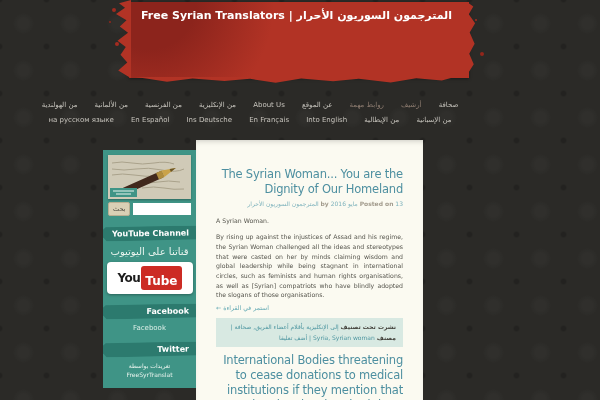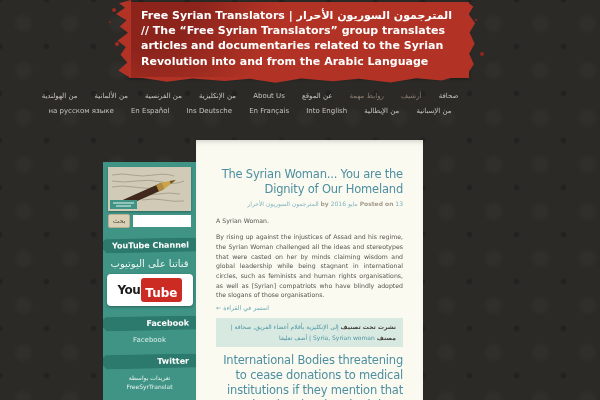--- a/index.html
+++ b/index.html
@@ -26,28 +26,28 @@
   .grunge-left{left:-13px;top:-2px;width:15px;height:103%;
     clip-path:polygon(100% 0,20% 4%,60% 10%,0 18%,70% 26%,25% 34%,80% 42%,10% 52%,65% 60%,30% 70%,75% 80%,15% 90%,100% 100%);}
   .grunge-right{right:-7px;top:0;width:9px;height:100%;
     clip-path:polygon(0 0,70% 6%,20% 16%,90% 28%,30% 40%,85% 55%,25% 68%,75% 82%,10% 94%,0 100%);}
   .grunge-bottom{left:6px;bottom:-5px;width:94%;height:6px;
     clip-path:polygon(0 0,100% 0,96% 60%,88% 20%,80% 90%,70% 30%,62% 70%,52% 25%,44% 95%,36% 30%,28% 65%,18% 25%,10% 80%,4% 30%);}
   .splat{position:absolute;left:112px;top:8px;width:4px;height:4px;border-radius:50%;background:#9e2b1f;
     box-shadow:-4px 12px 0 -1px #93261b, 3px 34px 0 0 #a52c20, -2px 52px 0 -2px #8d2118,
                362px 10px 0 -1px #a52c20, 368px 44px 0 0 #93261b, 359px 64px 0 -2px #8d2118;}
   
-  .menu{position:absolute;top:85px;left:0;width:500px;text-align:center;}
+  .menu{position:absolute;top:94px;left:0;width:500px;text-align:center;}
   .menu-row{direction:rtl;line-height:15px;height:15px;}
   .menu-item{color:#c7c4bd;font-size:7px;margin:0 6px;text-decoration:none;display:inline-block;cursor:pointer;}
   .menu-item.dim{color:#8d7c70;}
   
   .content{position:absolute;left:196px;top:140px;width:227px;height:260px;background:#fbfaf1;padding:0 20px;
     box-shadow:inset 0 4px 6px -4px rgba(0,0,0,.25);}
-  .sidebar{position:absolute;left:103px;top:162px;width:93px;height:238px;background:#3f9486;padding-top:4px;}
+  .sidebar{position:absolute;left:103px;top:150px;width:93px;height:238px;background:#3f9486;padding-top:4px;}
   
   .side-image{margin:1px 5px 3px;height:44px;overflow:hidden;box-shadow:0 1px 2px rgba(0,0,0,.3);}
   .search{display:flex;gap:3px;margin:3px 5px 0;align-items:center;}
   .search-btn{font-size:6.5px;font-family:inherit;background:#d9d0b5;border:1px solid #b9af92;color:#4a483e;
     padding:2px 4px;border-radius:2px;cursor:pointer;}
   .search-input{flex:1;height:12px;border:none;background:#fff;min-width:0;}
   .ribbon{margin:10px 0 0;background:#2c7a6e;color:#fff;font-size:8px;font-weight:bold;
     text-align:right;padding:3px 7px 3px 4px;transform:rotate(-.7deg);
     clip-path:polygon(0 22%,3% 4%,100% 0,100% 92%,4% 100%,0 72%);}
   .side-link{display:block;text-align:center;color:#e9f4ee;font-size:10px;text-decoration:none;margin:5px 2px 0;cursor:pointer;}
@@ -76,21 +76,20 @@
 </head>
 <body>
 
 <div class="stage">
 
   <header class="banner">
     <div class="grunge grunge-left"></div>
     <div class="grunge grunge-right"></div>
     <div class="grunge grunge-bottom"></div>
     <h1 class="line" style="margin:0;">Free Syrian Translators | المترجمون السوريون الأحرار</h1>
-    <p class="line">// The “Free Syrian Translators” group translates articles and documentaries related to the Syrian Revolution into and from the Arabic Language</p>
   </header>
   <div class="splat"></div>
 
   <nav class="menu">
     <div class="menu-row">
       <a class="menu-item">صحافة</a>
       <a class="menu-item dim">أرشيف</a>
       <a class="menu-item dim">روابط مهمة</a>
       <a class="menu-item">عن الموقع</a>
       <a class="menu-item">About Us</a>

